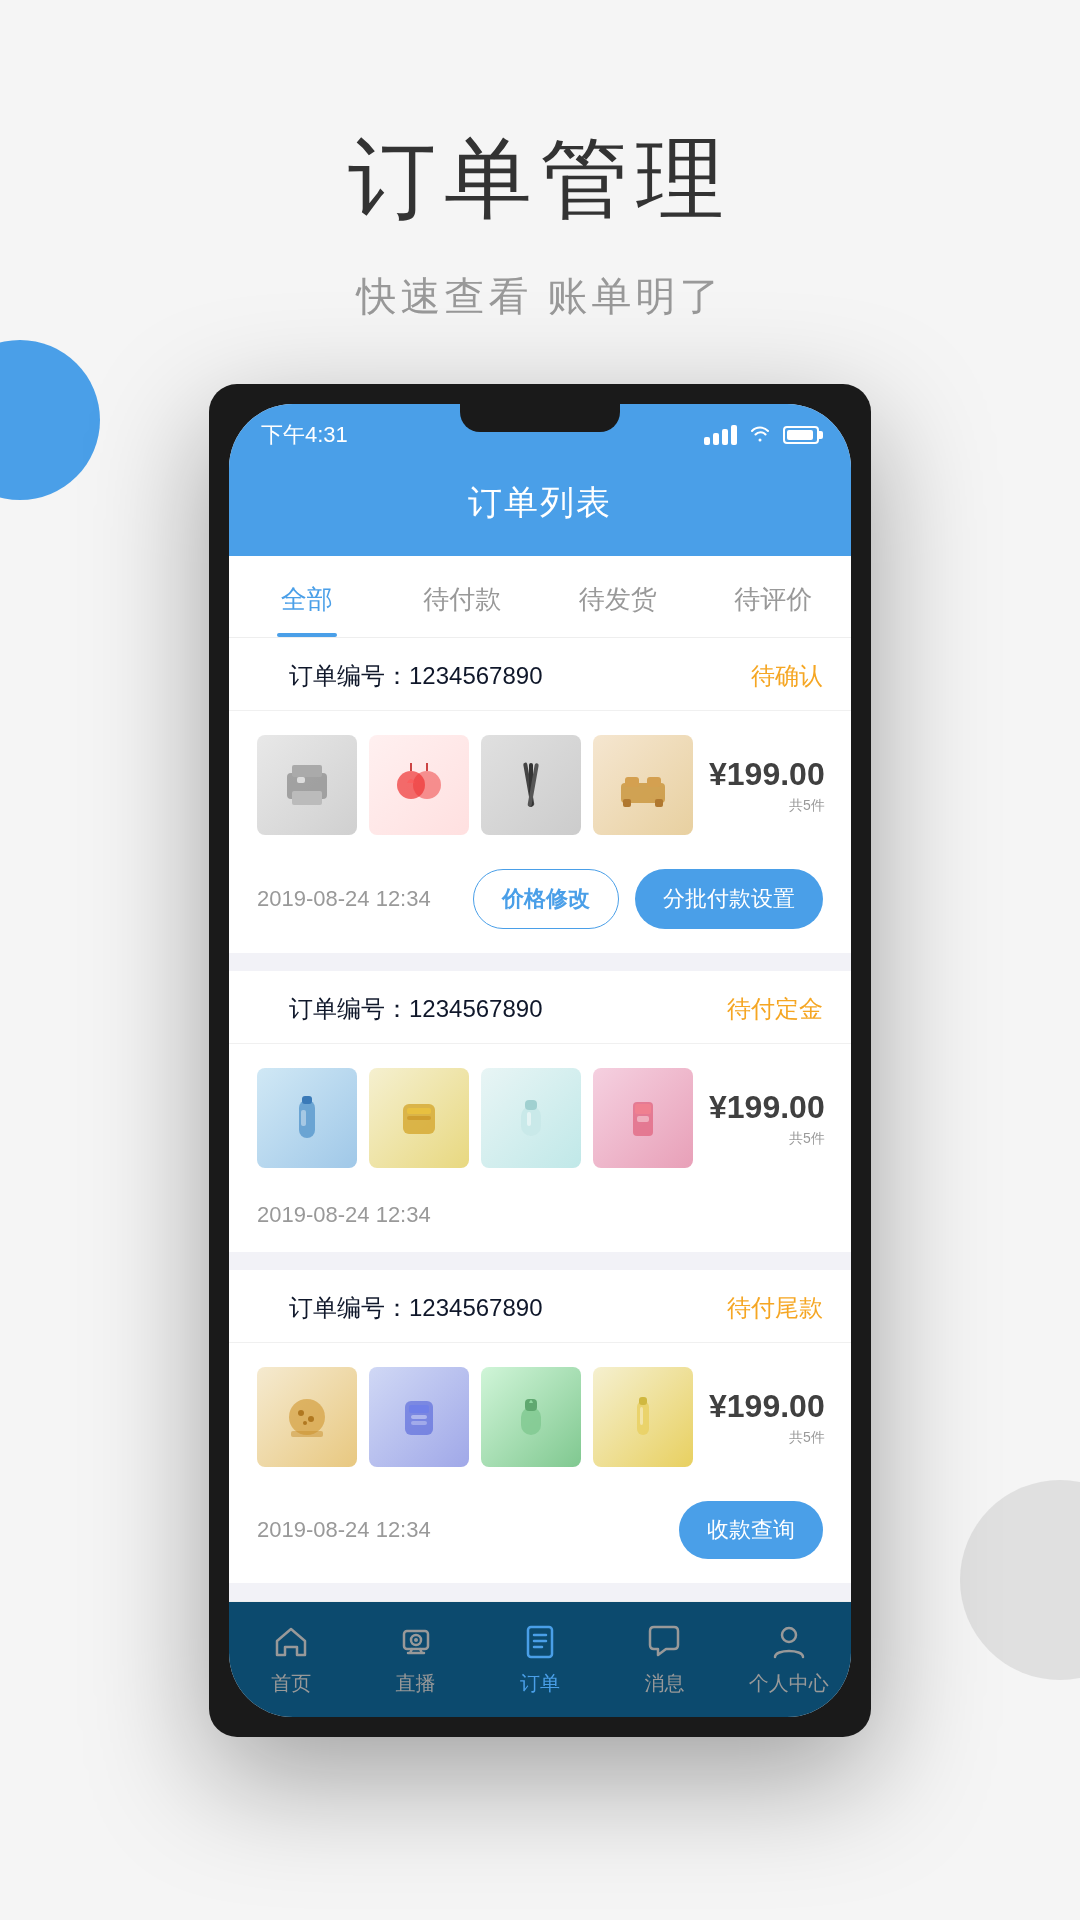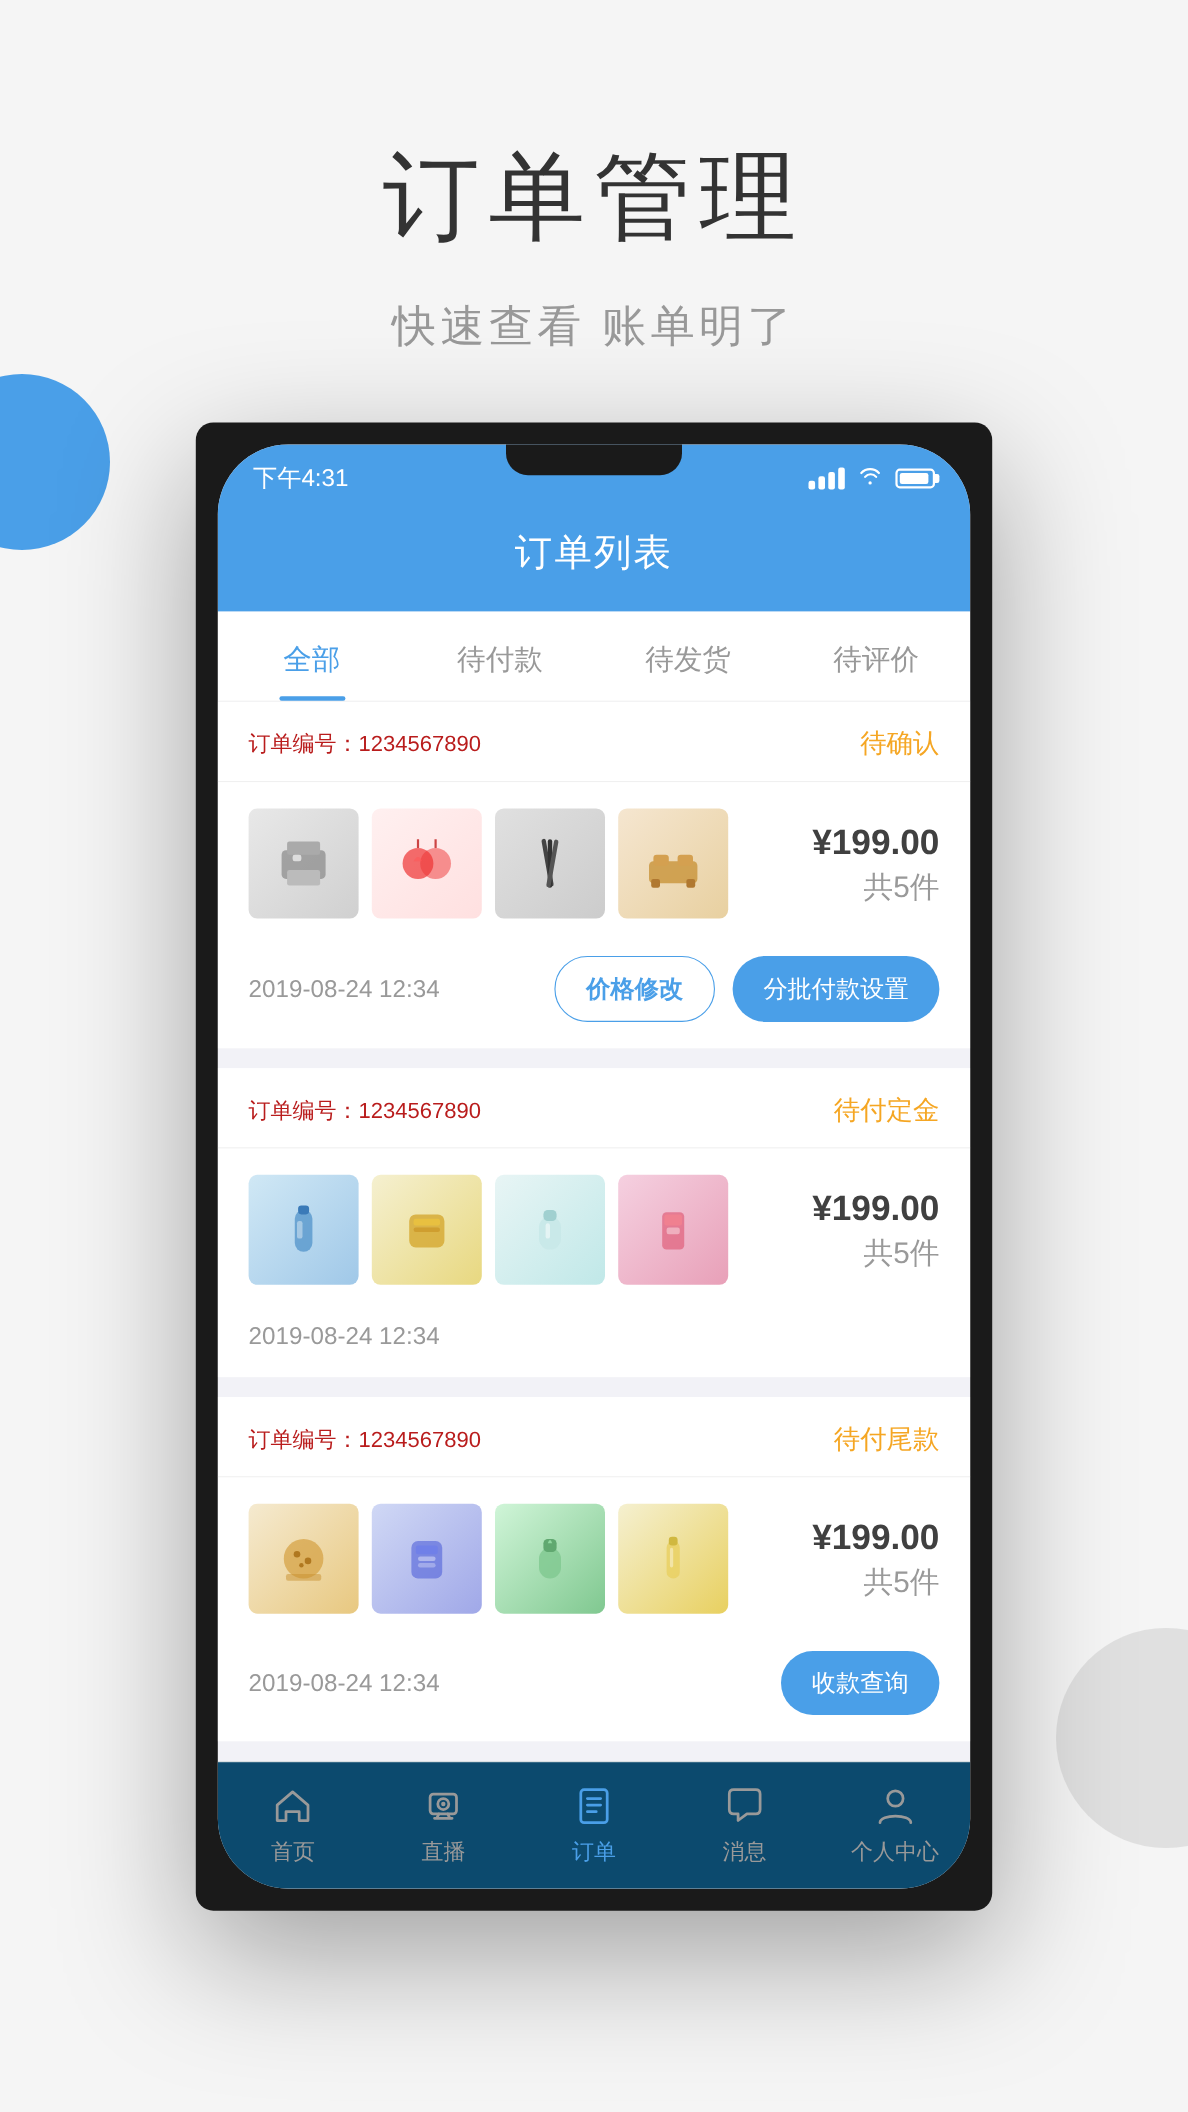--- a/index.html
+++ b/index.html
@@ -58,23 +58,23 @@
 
     
     .phone-wrapper {
       position: relative;
       z-index: 1;
       display: flex;
       justify-content: center;
       padding: 0 60px 40px;
     }
     .phone-frame {
-      width: 724px;
+      width: 662px;
       background: #1a1a1a;
-      border-radius: 16px;
+      border-radius: 28px;
       padding: 20px;
       box-shadow: 0 40px 120px rgba(0,0,0,0.35);
       position: relative;
     }
     .phone-notch {
       position: absolute;
       top: 20px;
       left: 50%;
       transform: translateX(-50%);
       width: 160px;
@@ -197,22 +197,23 @@
       margin-bottom: 18px;
     }
     .order-header {
       display: flex;
       justify-content: space-between;
       align-items: center;
       padding: 22px 28px 18px;
       border-bottom: 1px solid #f0f0f0;
     }
     .order-number {
-      font-size: 20px;
-      color: #b91c1c;
+      font-size: 24px;
+      color: #0f172a;
+      margin-left: 32px;
     }
     .order-status {
       font-size: 24px;
       color: #F5A623;
     }
     .order-products {
       display: flex;
       align-items: center;
       padding: 24px 28px;
       gap: 16px;
@@ -236,21 +237,21 @@
     }
     .order-price-info {
       text-align: right;
     }
     .price {
       font-size: 32px;
       font-weight: 600;
       color: #404040;
     }
     .price-count {
-      font-size: 27px;
+      font-size: 14px;
       color: #999;
       margin-top: 4px;
     }
     .order-footer {
       display: flex;
       justify-content: space-between;
       align-items: center;
       padding: 10px 28px 24px;
     }
     .order-date {

